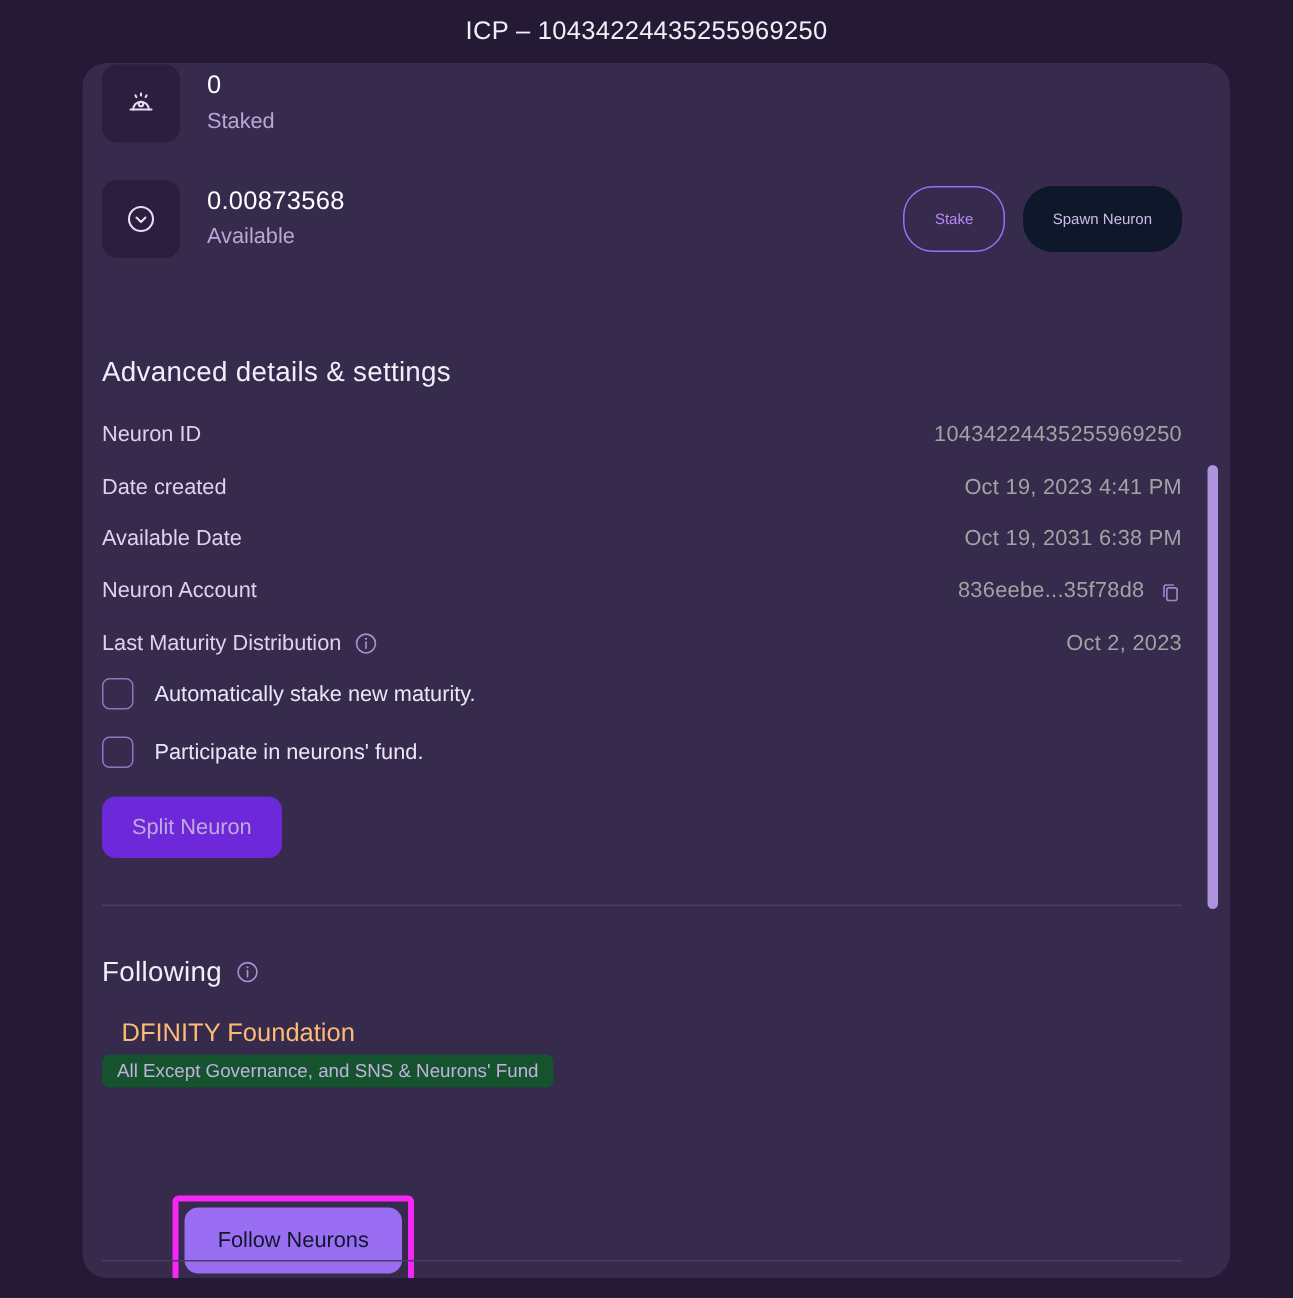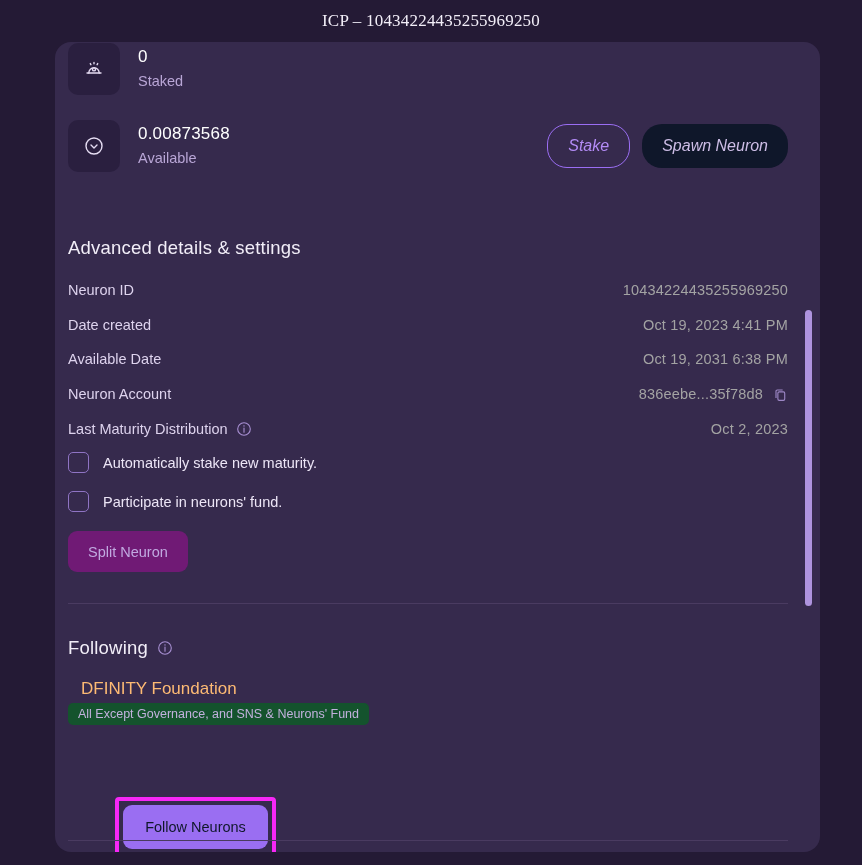--- a/index.html
+++ b/index.html
@@ -23,21 +23,20 @@
     top: 0;
     left: 0;
     width: 862px;
     height: 42px;
     line-height: 42px;
     text-align: center;
     font-size: 17px;
     font-weight: 400;
     color: #f2eef8;
     letter-spacing: 0.2px;
-    font-family: Liberation Serif, serif;
   }
 
   
   .card {
     position: absolute;
     left: 55px;
     top: 42px;
     width: 765px;
     height: 810px;
     background: #362a4d;
@@ -86,26 +85,25 @@
   .bal-actions {
     position: absolute;
     top: 82px;
     right: 32px;
     display: flex;
     gap: 12px;
     align-items: center;
   }
   .btn {
     font-family: "Liberation Sans", sans-serif;
-    font-size: 16px;
+    font-size: 10px;
     border-radius: 20px;
     border: none;
     cursor: pointer;
     white-space: nowrap;
-    font-style: italic;
   }
   .btn-outline {
     height: 44px;
     padding: 0 20px;
     background: transparent;
     border: 1.5px solid #9b6ef3;
     color: #b48cf7;
   }
   .btn-soft {
     height: 44px;
@@ -178,21 +176,21 @@
     color: #ece5f6;
   }
 
   
   .btn-split {
     position: absolute;
     left: 13px;
     top: 489px;
     height: 41px;
     padding: 0 20px;
-    background: #701a75;
+    background: #6d28d9;
     color: #c0a9e0;
     font-size: 14.5px;
     border-radius: 9px;
     border: none;
     cursor: pointer;
   }
 
   
   .divider {
     position: absolute;

